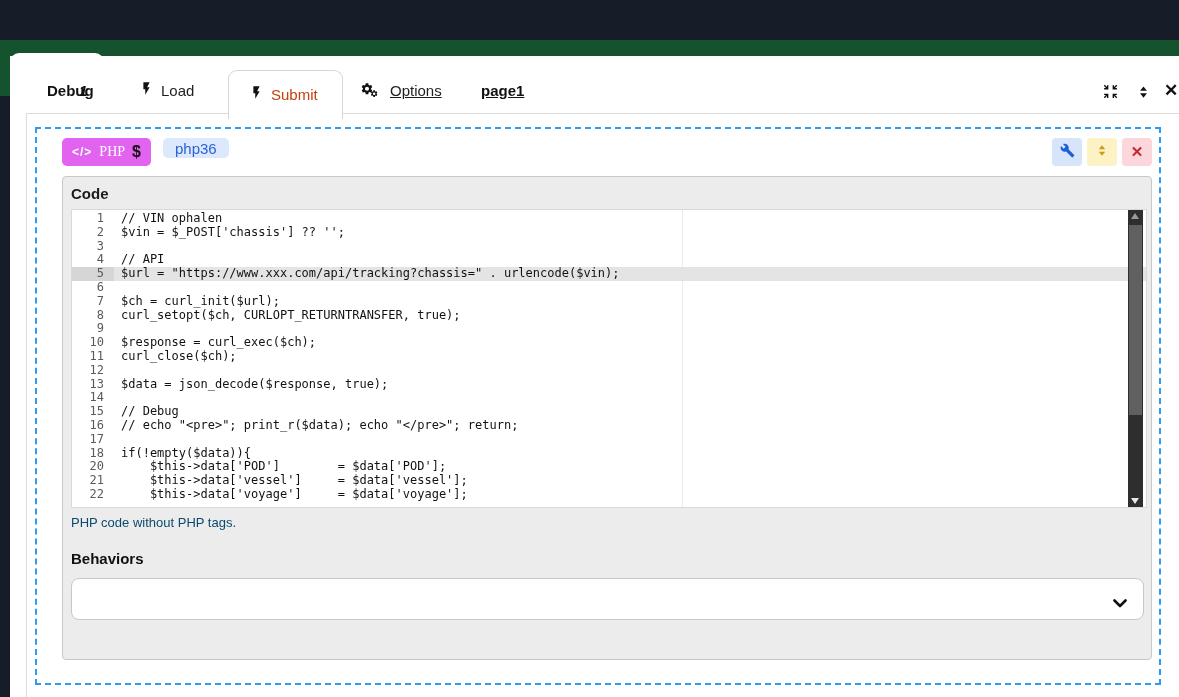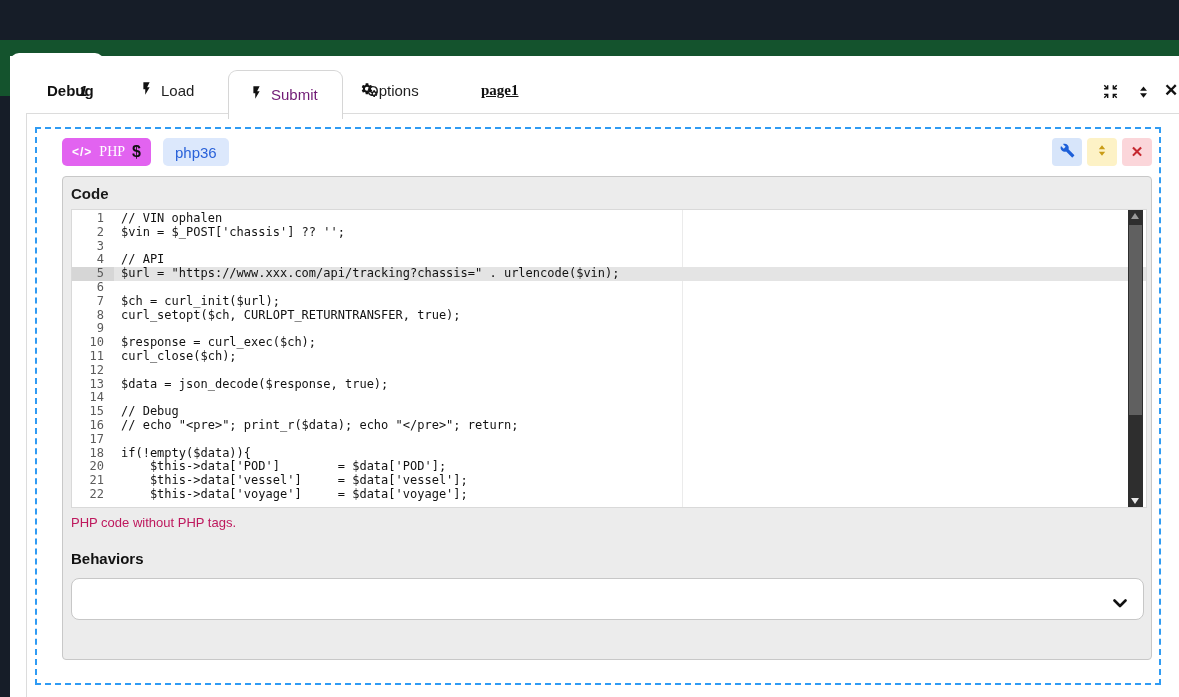--- a/index.html
+++ b/index.html
@@ -18,38 +18,38 @@
   
   .toolbar-hline { position:absolute; left:26px; top:113px; width:1153px; height:1px; background:#dcdcdc; z-index:1; }
   .toolbar-vline { position:absolute; left:26px; top:113px; width:1px; height:584px; background:#dcdcdc; }
   .tb-item { position:absolute; top:82px; font-size:15px; color:#1f1f1f; z-index:1; }
   .page-label { left:47px; font-weight:bold; color:#111; }
   .page-number { left:79px; font-weight:bold; font-style:italic; color:#111; cursor:text; }
   .load-icon { position:absolute; left:139px; top:80px; z-index:1; cursor:pointer; }
   .load-label { left:161px; cursor:pointer; }
   .submit-tab { position:absolute; left:228px; top:70px; width:115px; height:49px; background:#ffffff; border:1px solid #d6d6d6; border-bottom:none; border-radius:9px 9px 0 0; z-index:2; cursor:pointer; }
   .submit-icon { position:absolute; left:20px; top:13px; }
-  .submit-label { position:absolute; left:42px; top:15px; font-size:15px; color:#701a75; }
+  .submit-label { position:absolute; left:42px; top:15px; font-size:15px; color:#c2410c; }
   .options-icon { position:absolute; left:360px; top:82px; z-index:1; cursor:pointer; }
-  .options-label { left:367px; cursor:pointer; }
-  .page-link { left:481px; font-weight:bold; text-decoration:underline; color:#111; cursor:pointer;font-family:Liberation Serif, serif; }
+  .options-label { left:390px; cursor:pointer;text-decoration:underline; }
+  .page-link { left:481px; font-weight:bold; text-decoration:underline; color:#111; cursor:pointer; }
   .tb-right-icon { position:absolute; top:83px; z-index:1; cursor:pointer; }
   .compress-icon { left:1102px; }
   .updown-icon { left:1136px; top:84px; }
   .close-icon { left:1164px; top:80px; font-size:17px; font-weight:bold; color:#111; }
 
   
   .dashed-panel { position:absolute; left:35px; top:127px; width:1126px; height:558px; border:2px dashed #2f9bf3; background:#ffffff; }
 
   
   .php-pill { position:absolute; left:25px; top:9px; height:28px; background:#e263f0; border-radius:5px; display:flex; align-items:center; padding:0 10px; gap:7px; cursor:pointer; }
   .php-pill .code-glyph { color:#ffffff; font-size:12px; font-weight:bold; letter-spacing:1px; }
   .php-pill .php-text { color:#ffffff; font-size:14px;font-family:Liberation Serif, serif; }
   .php-pill .dollar { color:#111111; font-size:16px; font-weight:bold; }
-  .name-chip { position:absolute; left:126px; top:9px; height:28px; background:#dce8fc; color:#2a62d9; border-radius:5px; display:flex; align-items:center; padding:0 12px; font-size:15px; cursor:pointer; }
+  .name-chip { position:absolute; left:126px; top:9px; height:20px; background:#dce8fc; color:#2a62d9; border-radius:5px; display:flex; align-items:center; padding:0 12px; font-size:15px; cursor:pointer; }
   .hdr-btn { position:absolute; top:9px; width:30px; height:28px; border:none; border-radius:4px; display:flex; align-items:center; justify-content:center; cursor:pointer; }
   .btn-wrench { left:1015px; background:#d7e5fa; }
   .btn-updown { left:1050px; background:#fdf2c6; }
   .btn-delete { left:1085px; background:#fbd6da; color:#c5272f; font-size:15px; font-weight:bold; font-family:"Liberation Sans",sans-serif; }
 
   
   .gray-panel { position:absolute; left:25px; top:47px; width:1090px; height:484px; background:#ececec; border:1px solid #c8c8c8; border-radius:4px; }
   .code-label { position:absolute; left:8px; top:8px; font-size:15px; font-weight:bold; color:#1a1a1a; }
 
   
@@ -61,21 +61,21 @@
   .code-row .src { padding-left:7px; color:#121212; }
   .code-row.active { background:#e4e4e4; }
   .code-row.active .gut { background:#d6d6d6; }
 
   
   .scrollbar { position:absolute; right:3px; top:0; width:15px; height:297px; background:#2e2e2e; cursor:pointer; }
   .sb-up { position:absolute; top:3px; left:3px; width:0; height:0; border-left:4.5px solid transparent; border-right:4.5px solid transparent; border-bottom:6px solid #9a9a9a; }
   .sb-thumb { position:absolute; top:15px; left:1px; width:13px; height:190px; background:#606060; }
   .sb-down { position:absolute; bottom:3px; left:3px; width:0; height:0; border-left:4.5px solid transparent; border-right:4.5px solid transparent; border-top:6px solid #e8e8e8; }
 
-  .help-text { position:absolute; left:8px; top:338px; font-size:13px; color:#be185d;text-align:center; }
+  .help-text { position:absolute; left:8px; top:338px; font-size:13px; color:#0c4a6e;text-align:center; }
   .behaviors-label { position:absolute; left:8px; top:373px; font-size:15px; font-weight:bold; color:#111; }
   .behaviors-select { position:absolute; left:8px; top:401px; width:1073px; height:42px; background:#ffffff; border:1px solid #c7c7c7; border-radius:8px; cursor:pointer; }
   .select-value { position:absolute; left:14px; top:12px; font-size:14px; color:#111; }
   .select-chevron { position:absolute; right:16px; top:15px; }
 </style>
 </head>
 <body>
 
 <div id="page">
 

